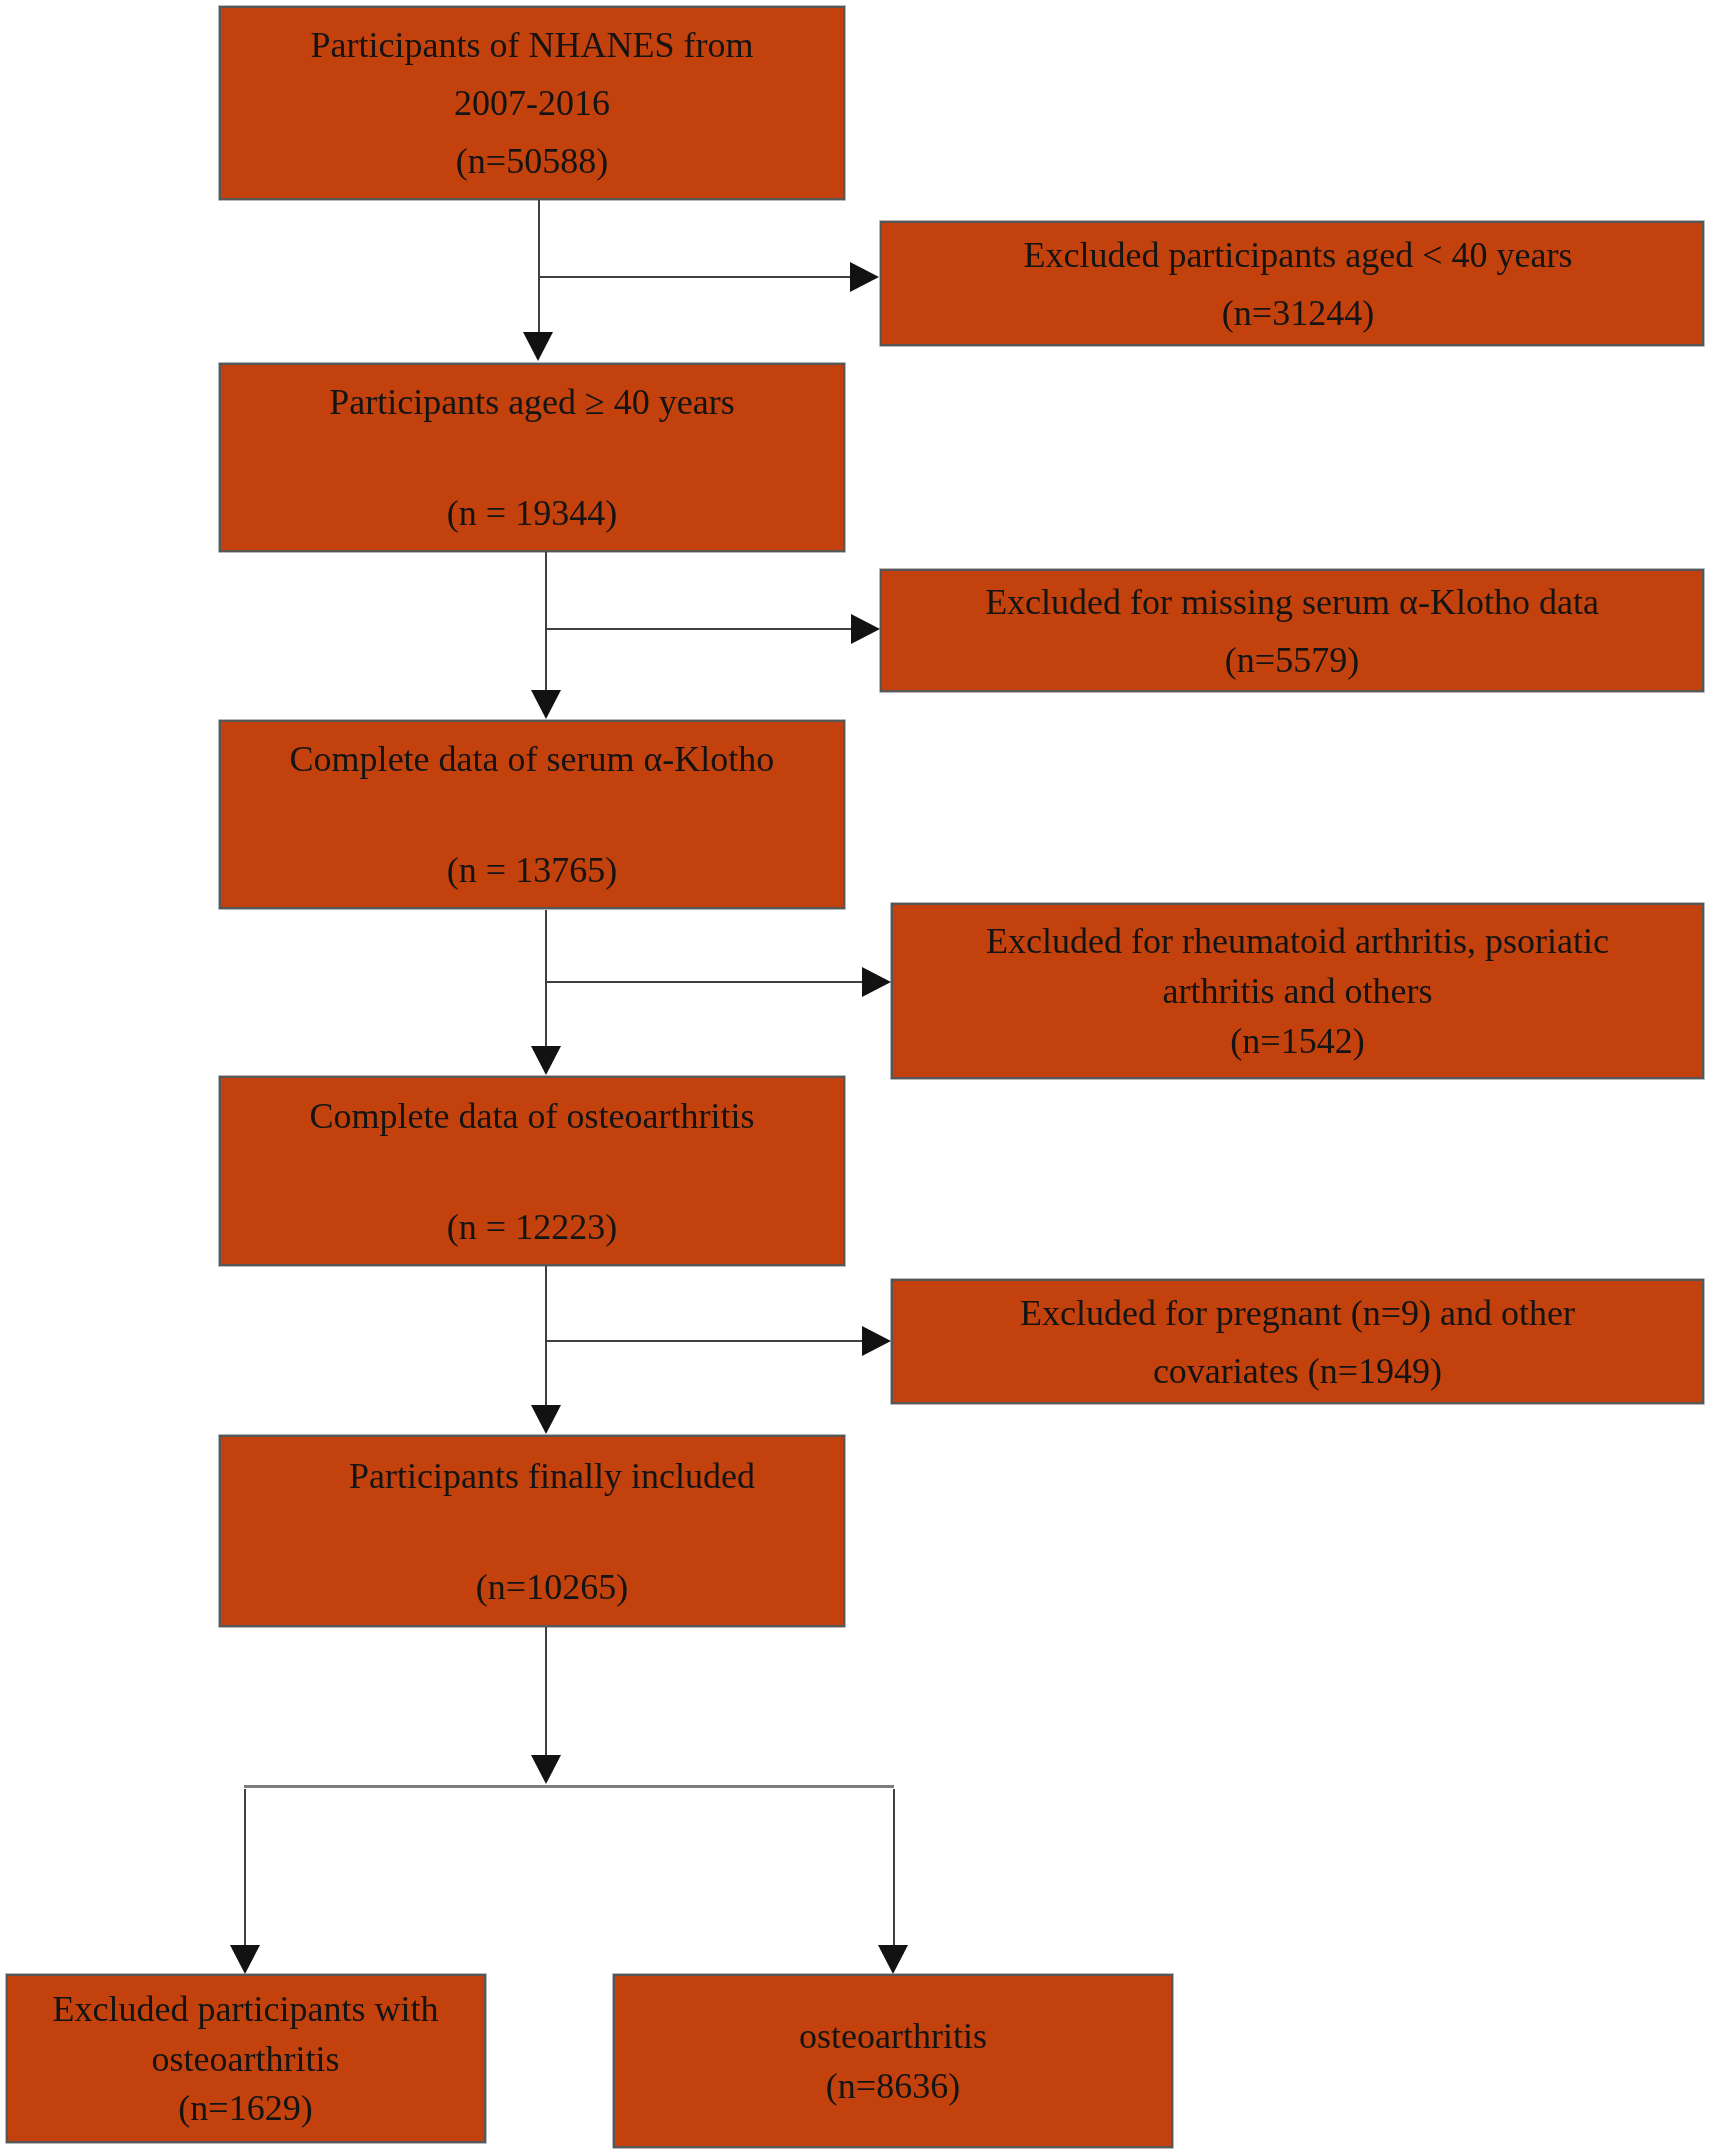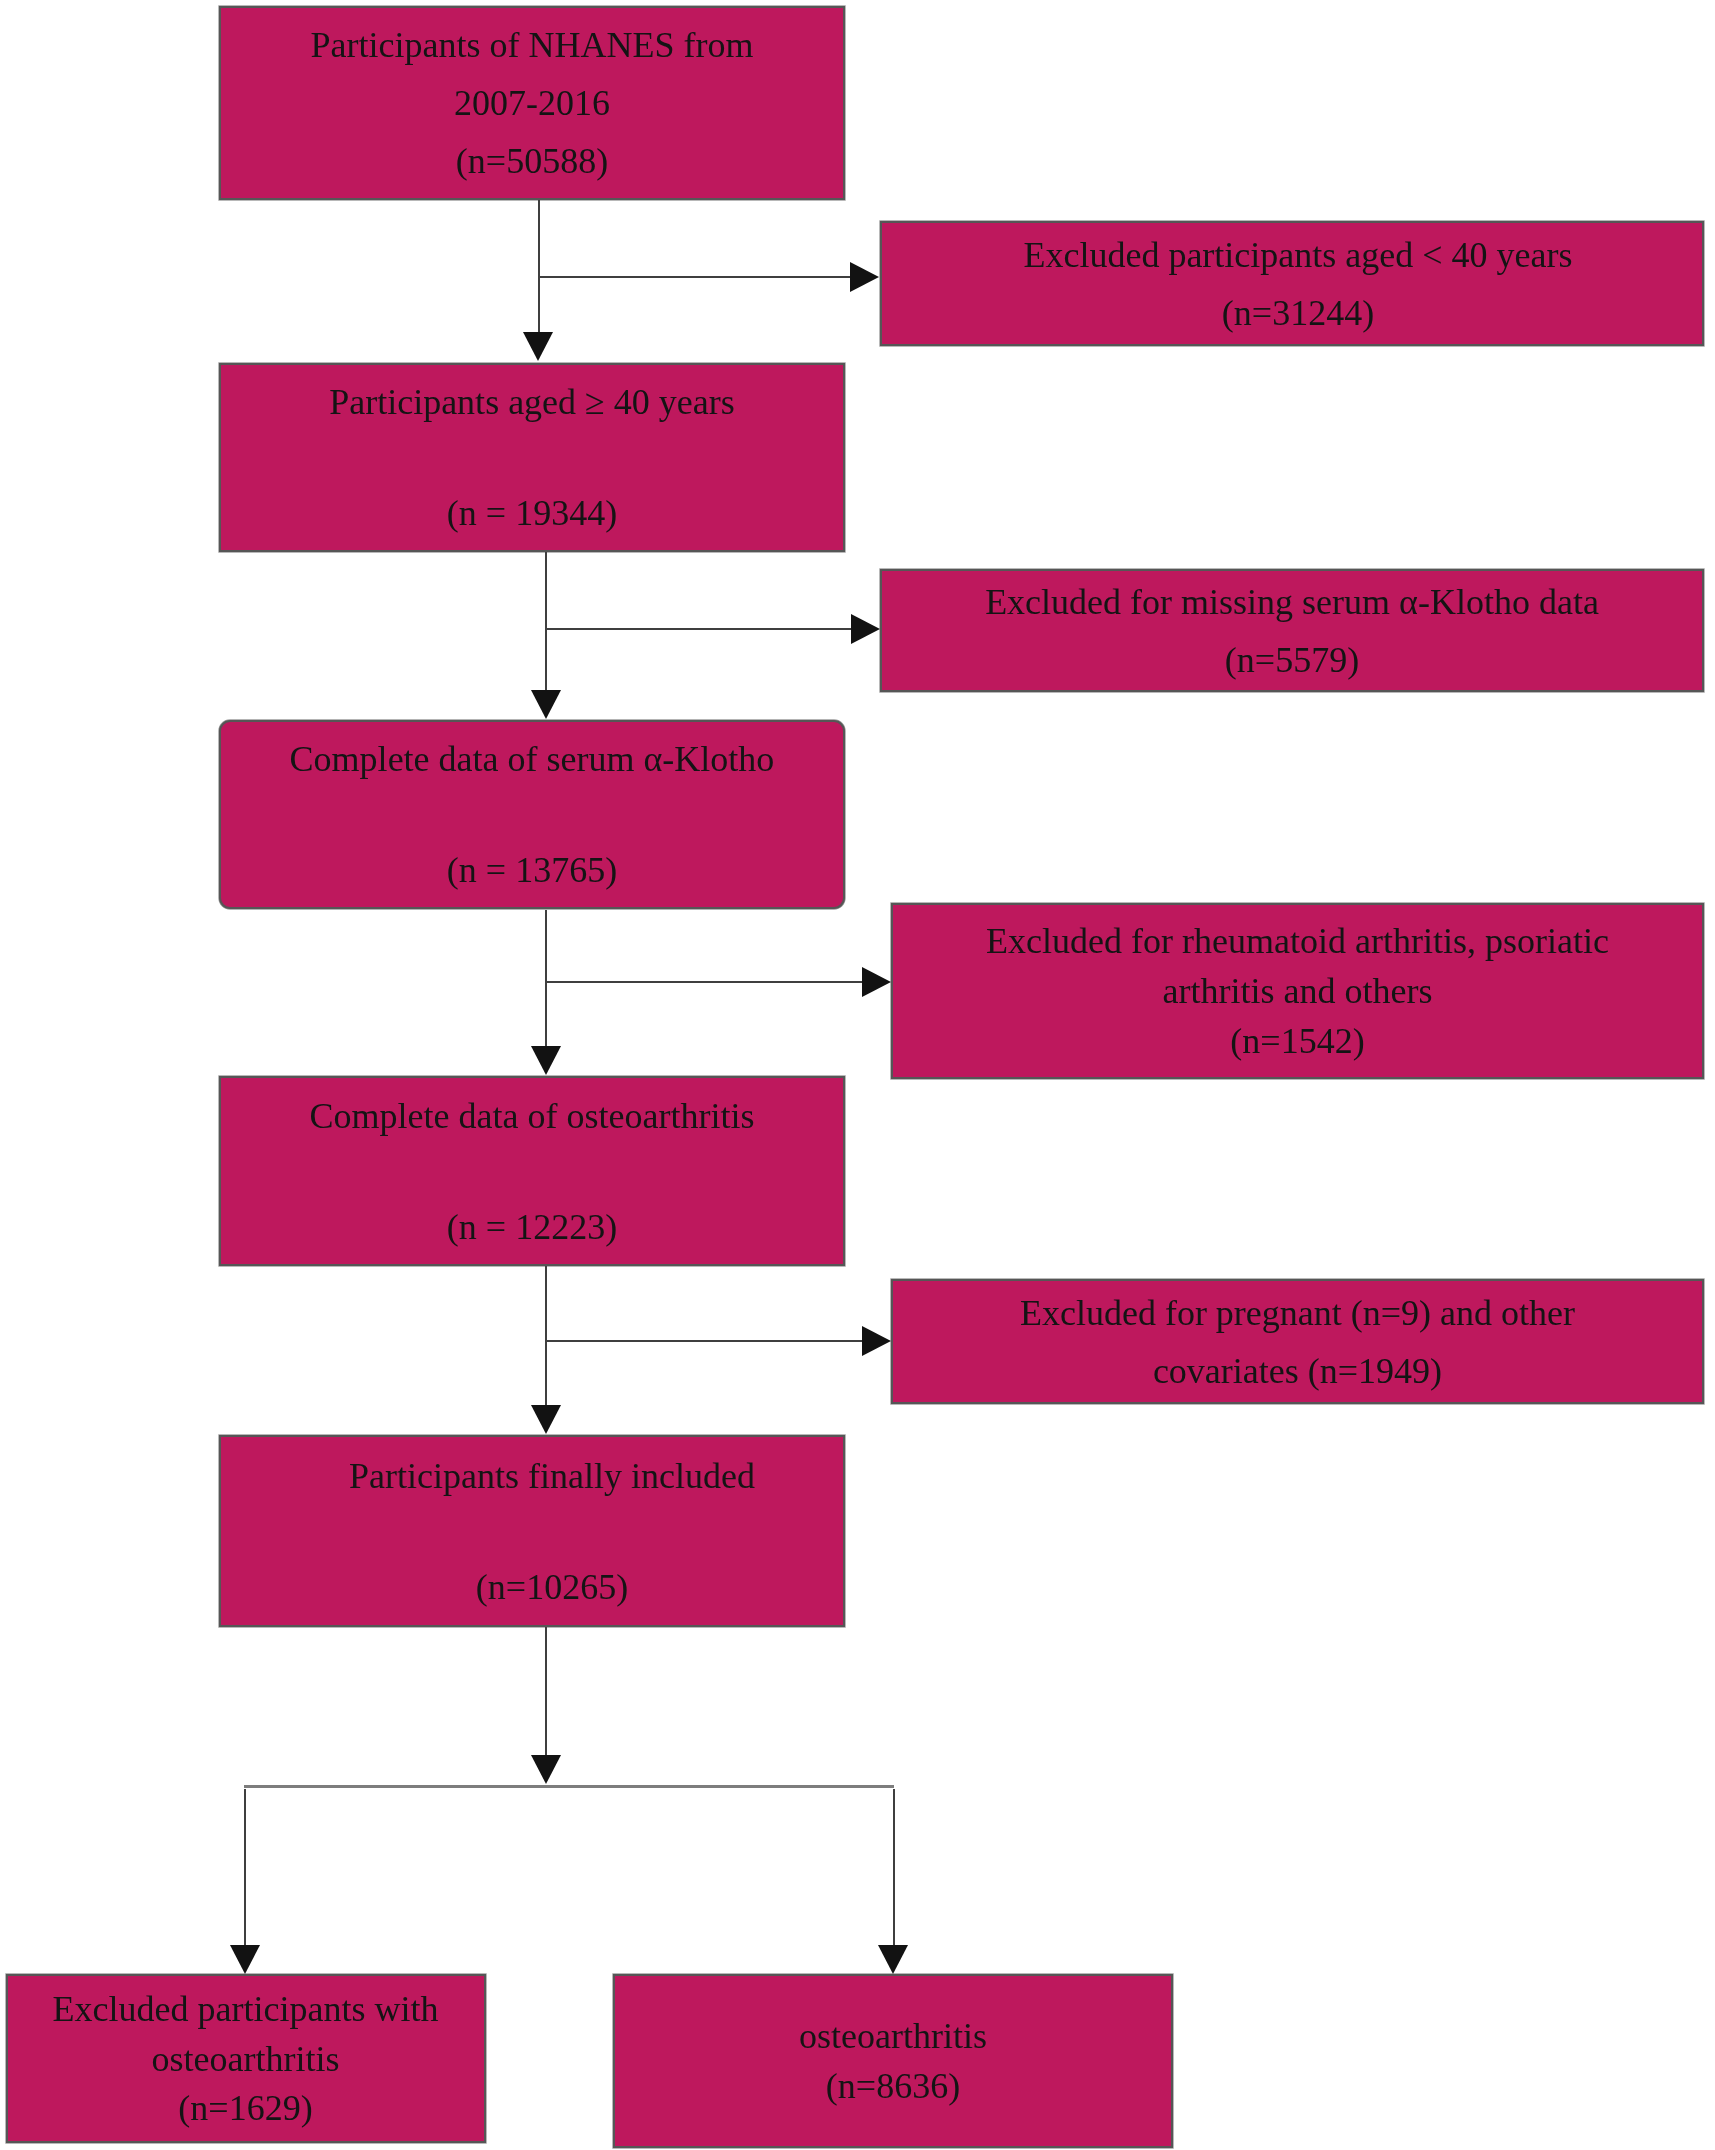--- a/index.html
+++ b/index.html
@@ -11,21 +11,21 @@
     position: relative;
     width: 1716px;
     height: 2151px;
     background: #ffffff;
     font-family: "Liberation Serif", "DejaVu Serif", serif;
     color: #141414;
     overflow: hidden;
   }
   .box {
     position: absolute;
-    background: #be185d;
+    background: #c2410c;
     border: 2.7px solid #565656;
     box-shadow: 0 0 0 0.7px #9a9a9a;
     display: flex;
     flex-direction: column;
     align-items: center;
     justify-content: center;
     text-align: center;
     box-sizing: border-box;
     font-size: 36px;
     line-height: 1.0;
@@ -65,21 +65,21 @@
     <div class="line">Participants of NHANES from</div>
     <div class="line">2007-2016</div>
     <div class="line">(n=50588)</div>
   </div>
 
   <div class="box gap-wide" style="left:219px; top:363px; width:626px; height:189px;">
     <div class="line">Participants aged ≥ 40 years</div>
     <div class="line">(n = 19344)</div>
   </div>
 
-  <div class="box gap-wide" style="left:219px; top:720px; width:626px; height:189px;border-radius:11px;">
+  <div class="box gap-wide" style="left:219px; top:720px; width:626px; height:189px;">
     <div class="line">Complete data of serum α-Klotho</div>
     <div class="line">(n = 13765)</div>
   </div>
 
   <div class="box gap-wide" style="left:219px; top:1076px; width:626px; height:190px;">
     <div class="line">Complete data of osteoarthritis</div>
     <div class="line">(n = 12223)</div>
   </div>
 
   <div class="box gap-wide" style="left:219px; top:1435px; width:626px; height:192px;padding-left:40px;">

